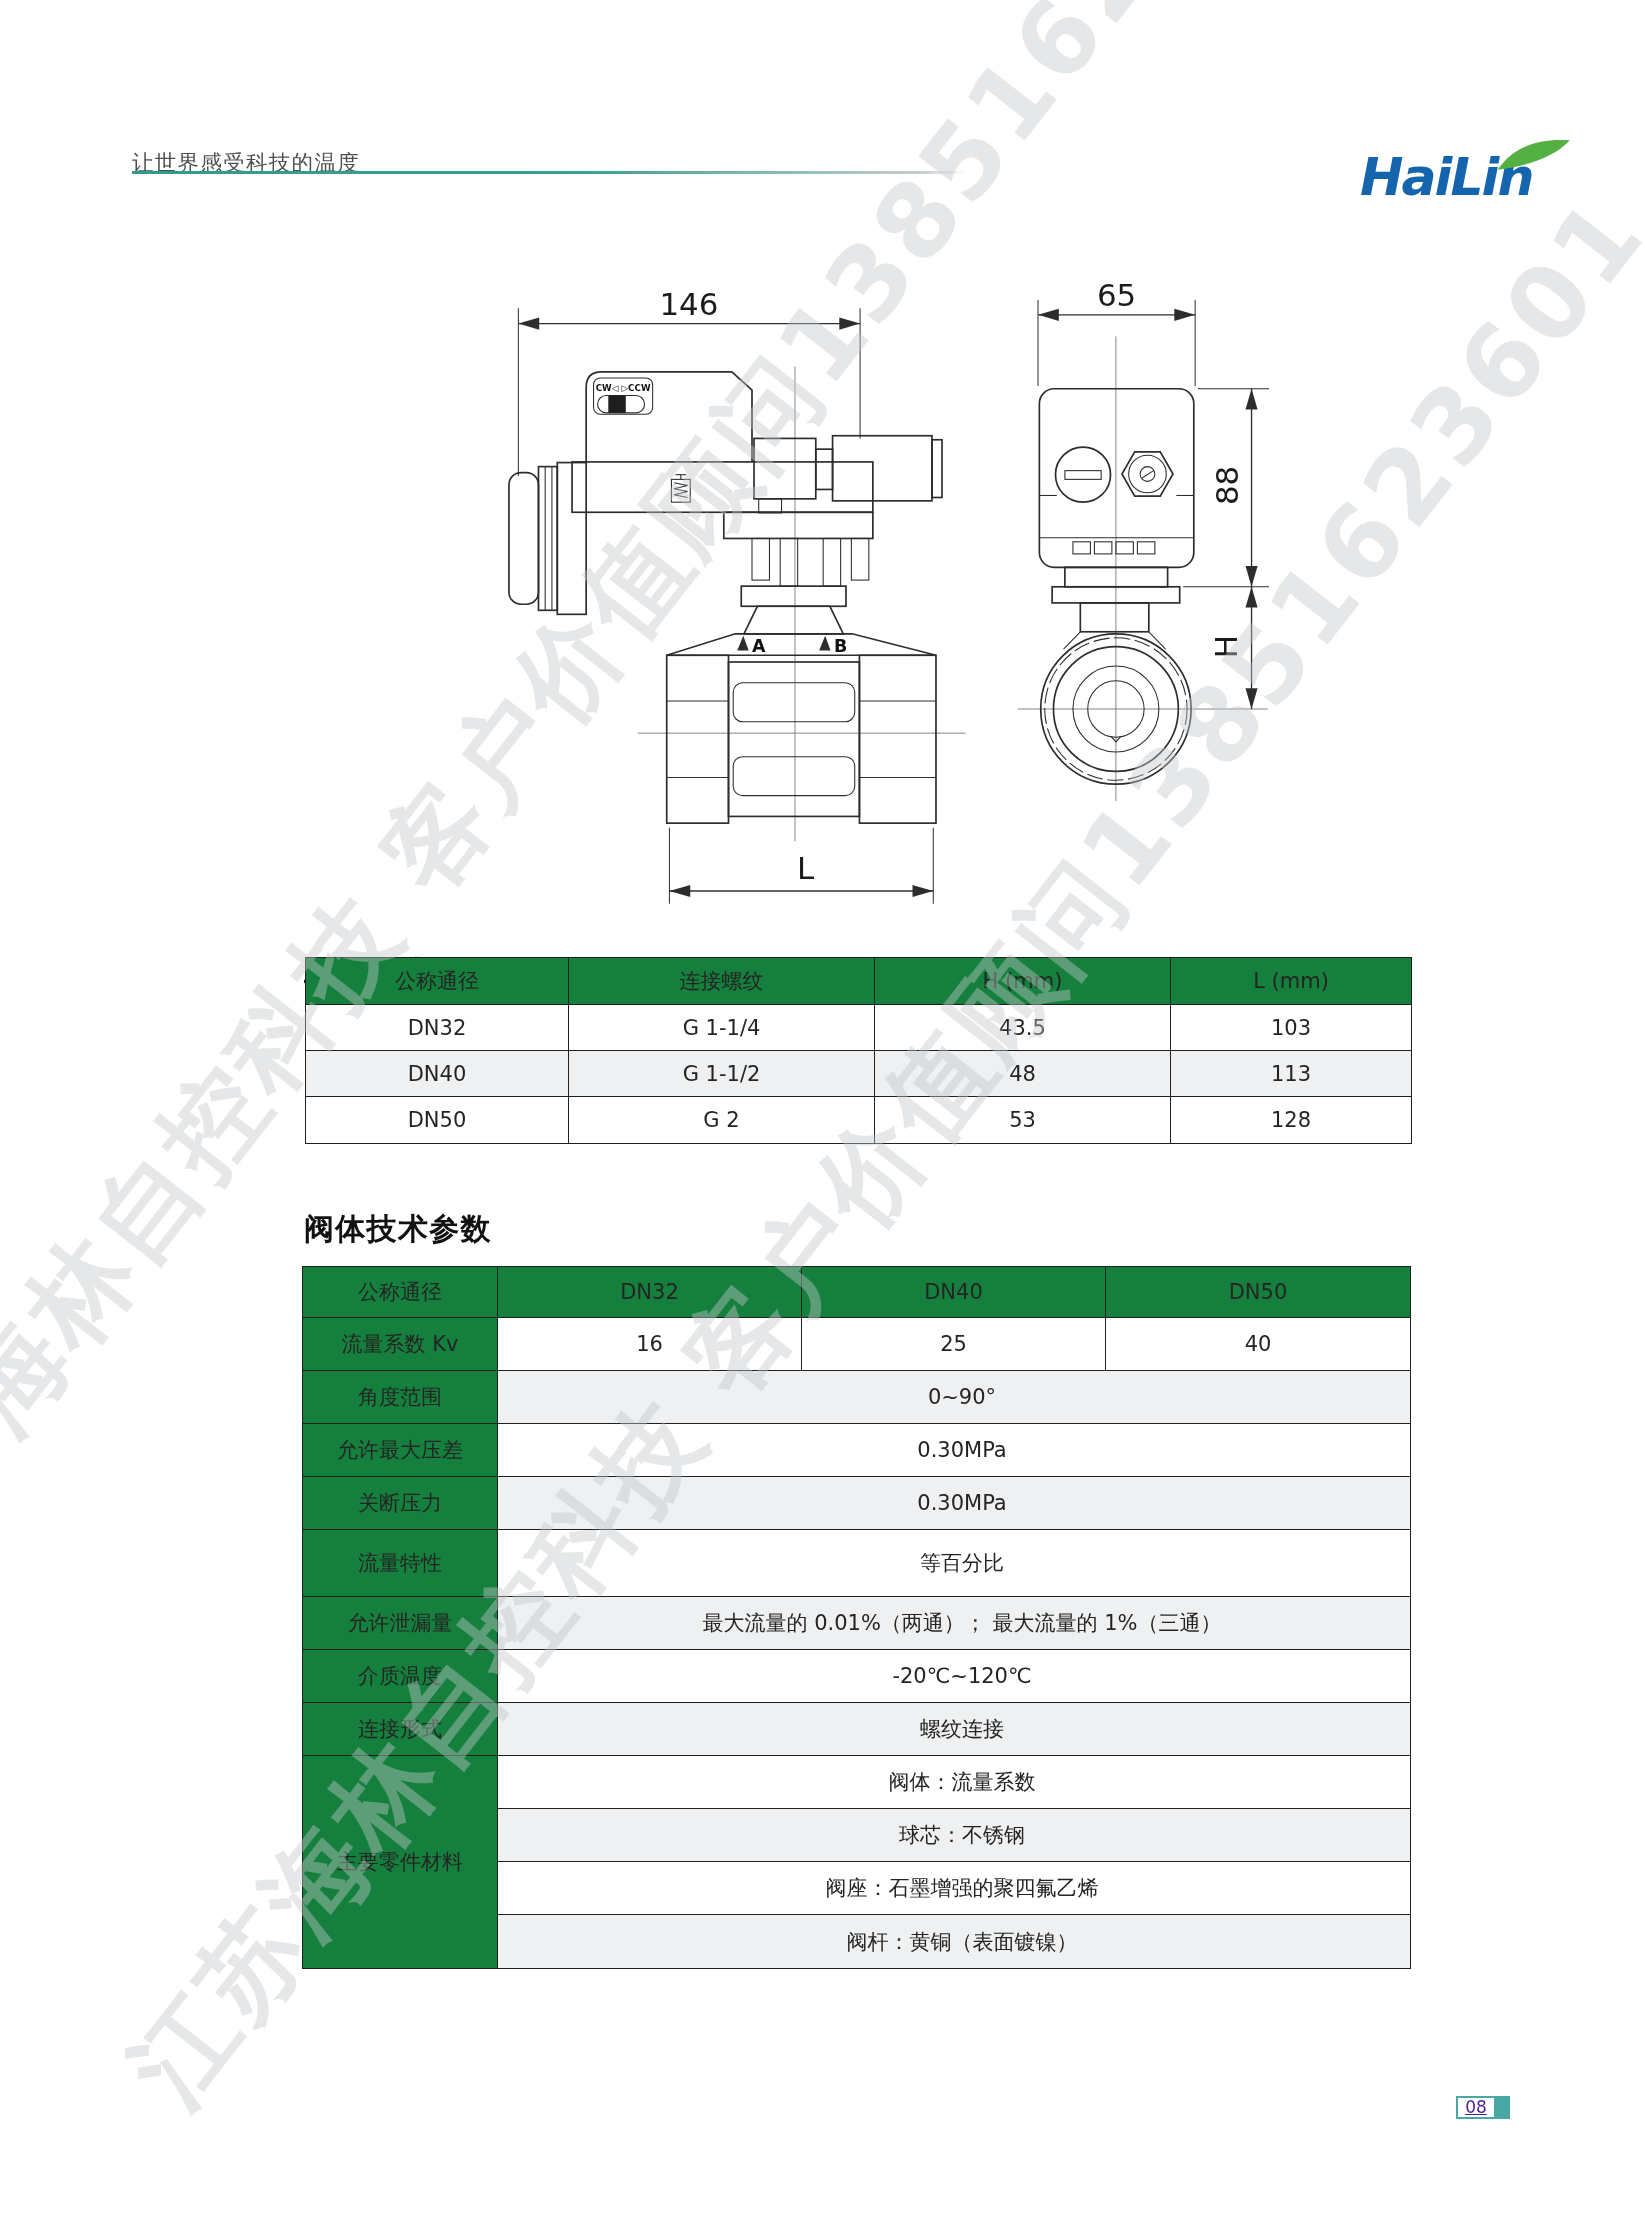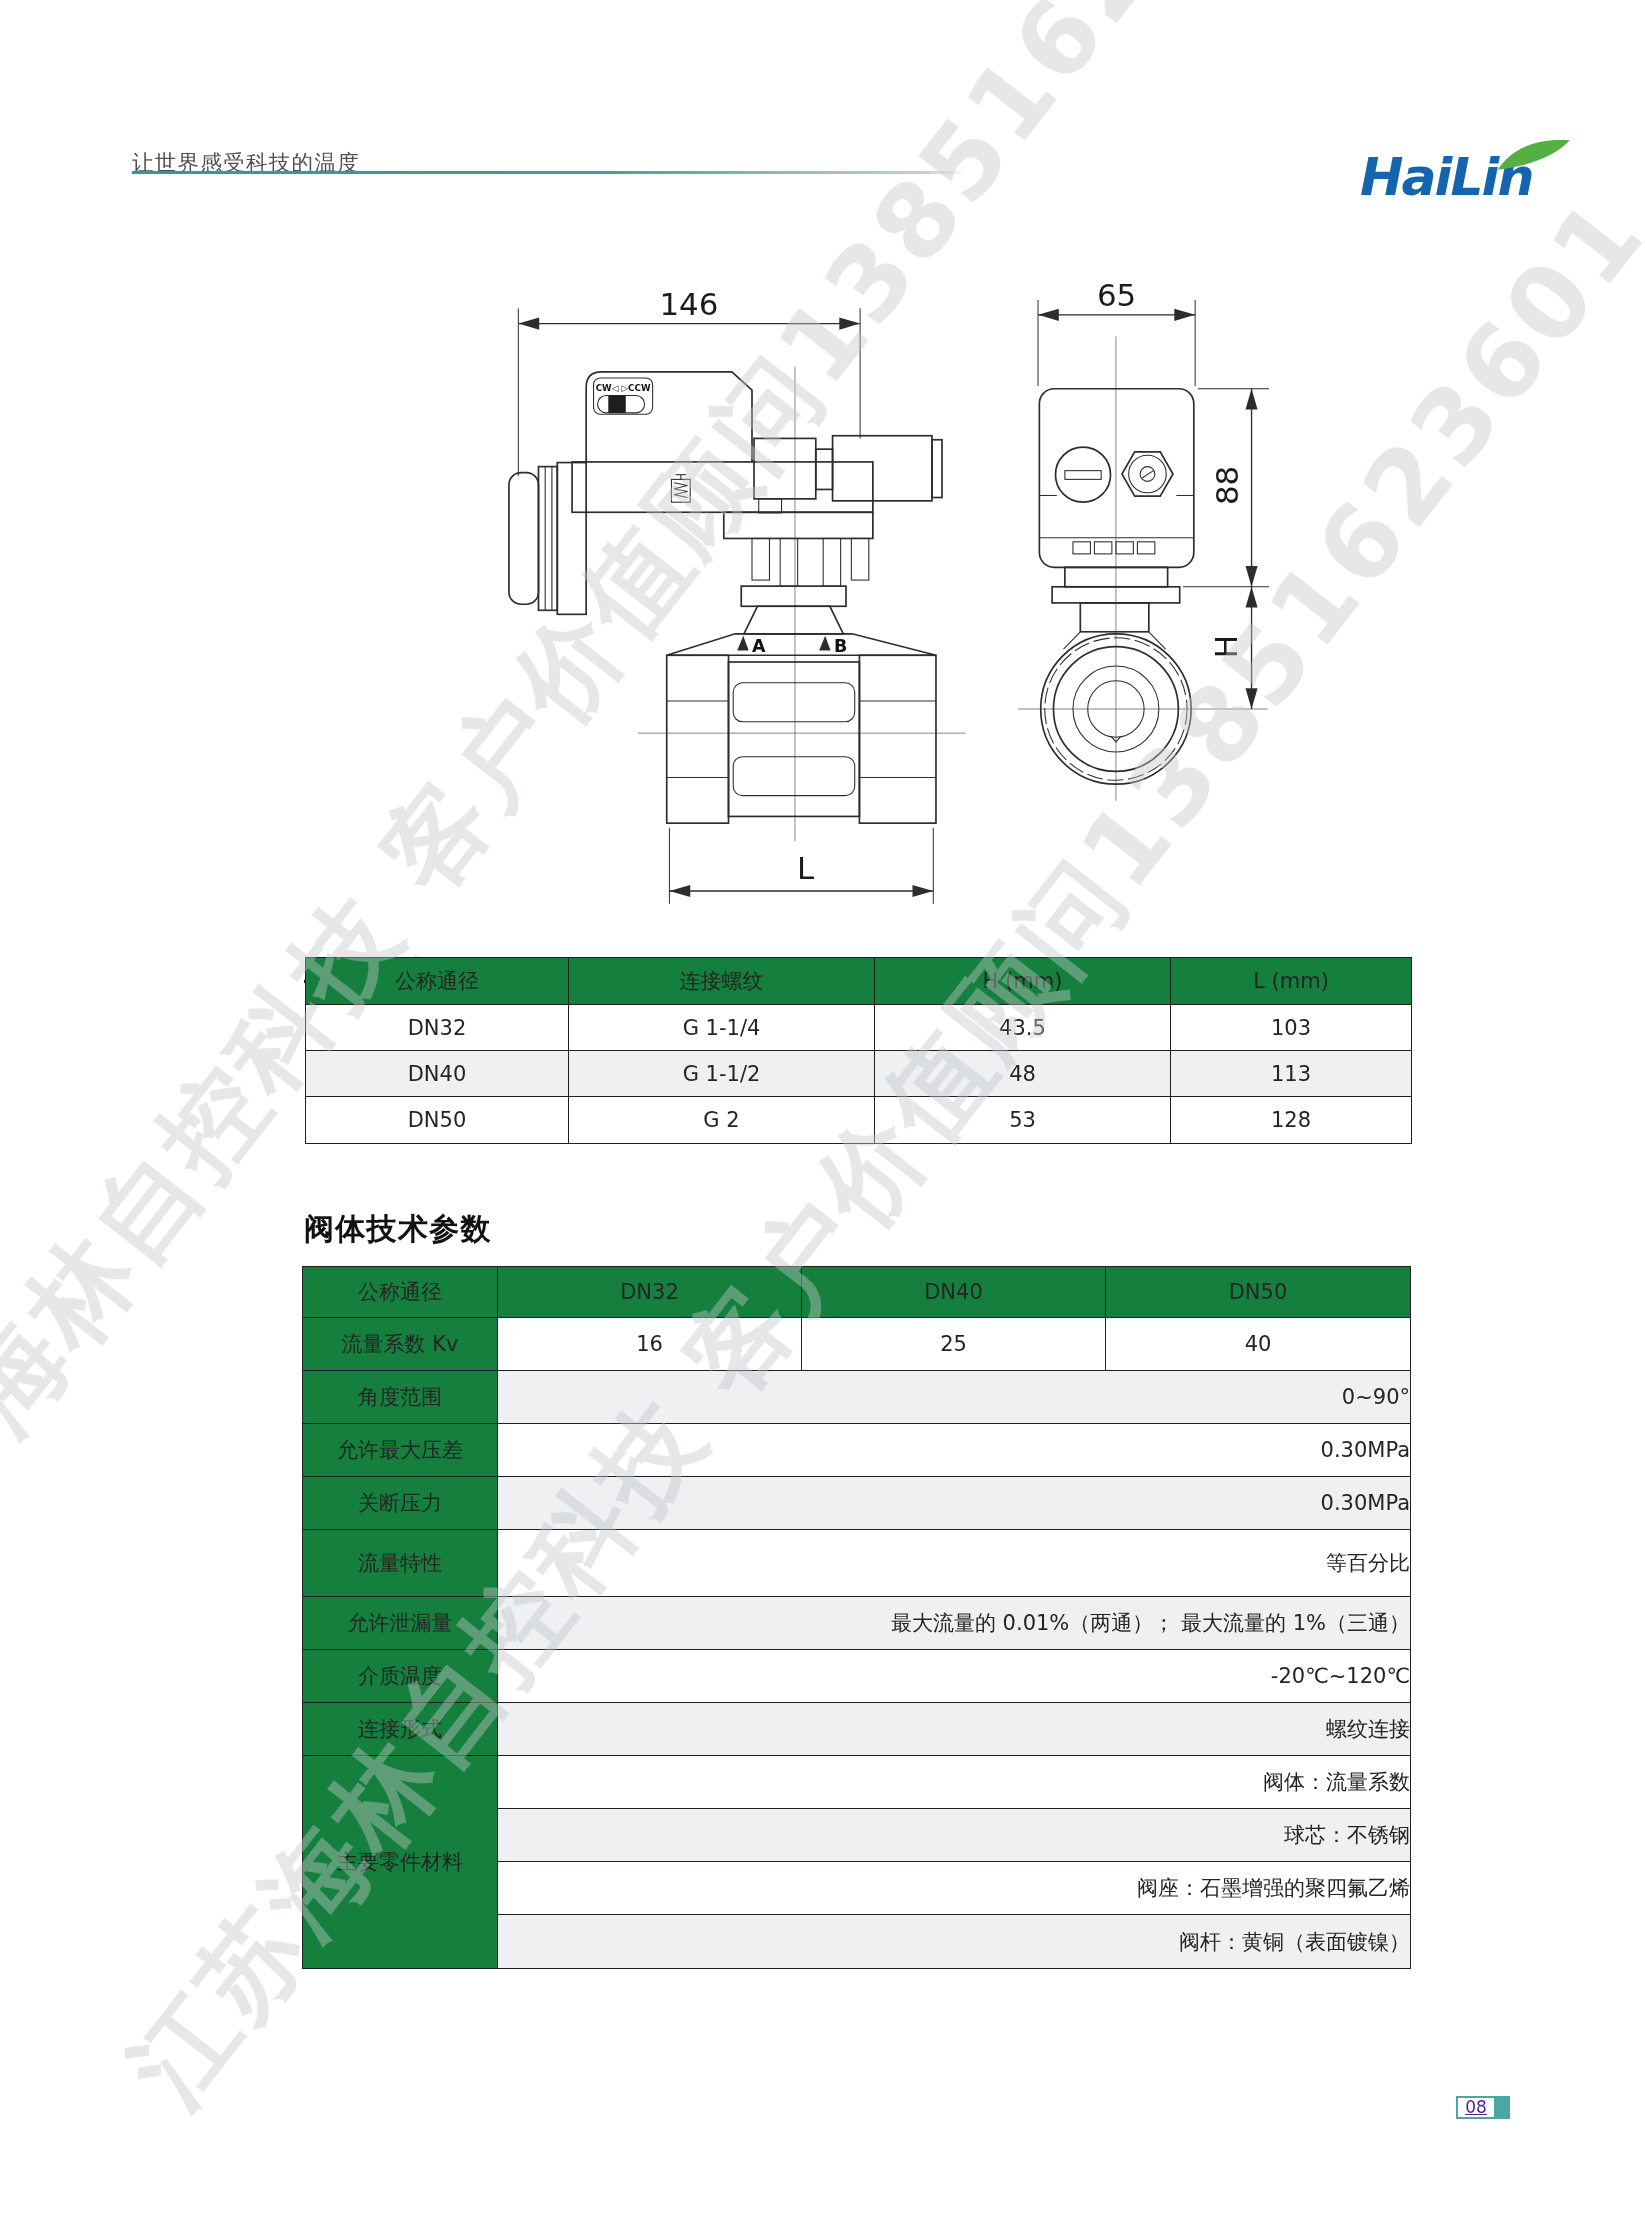--- a/index.html
+++ b/index.html
@@ -37,21 +37,21 @@
   #sec1-title { top:922px;margin-top:30px; }
   #sec2-title { top:1209px; }
   
   .tbl-wrap { position:absolute; z-index:3; }
   table { border-collapse:collapse; table-layout:fixed; }
   td, th { border:1.3px solid #1f1f1f; font-size:21px; color:#242424; text-align:center;
     padding:0; font-weight:normal; overflow:hidden; }
   .teal  { background:#15803d; }
   .gray  { background:#eef0f1; }
   .white { background:#ffffff; }
-  .lv { text-align:right; padding-left:16px; }
+  .lv { text-align:center; padding-left:16px; }
   #t1 { width:1106px; height:185px; }
   #t2 { width:1109px; height:691px; }
   
   .page-badge { position:absolute; left:1456px; top:2096px; width:54px; height:23px;
     border:2px solid #49a8a2; box-sizing:border-box; display:flex; background:#fff; }
   .page-num { flex:1; text-align:center; font-size:17px; color:#4c1d95; line-height:19px;text-decoration:underline; }
   .badge-block { width:14px; background:#49a8a2; }
 </style>
 </head>
 <body>

